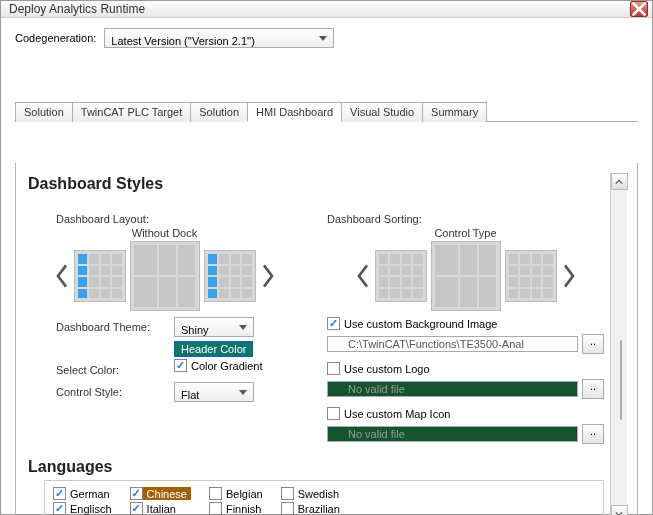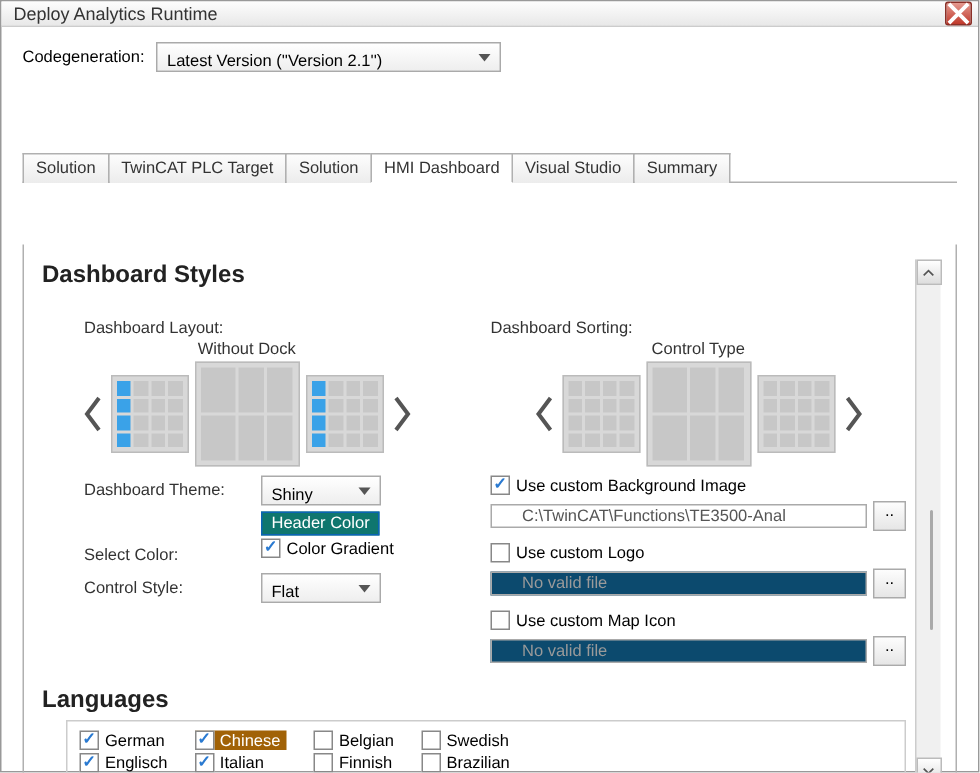--- a/index.html
+++ b/index.html
@@ -35,21 +35,21 @@
   .thumb .blocks { position:absolute; inset:3px; display:grid; grid-template-columns:repeat(4,1fr); grid-template-rows:repeat(4,1fr); gap:2px; }
   .thumb .blocks div { background:#c7c7c7; }
   .thumb .blocks .hl { background:#3aa2e8; }
   .thumb.big .blocks { grid-template-columns:1.4fr 1fr 1fr; grid-template-rows:1fr 1fr; }
   .form-row { display:flex; align-items:center; gap:8px; margin:6px 0 6px 30px; }
   .form-row .lbl { width:110px; color:#333; }
   .checkbox { width:13px; height:13px; border:1px solid #888; background:#fff; display:inline-flex; align-items:center; justify-content:center; margin-right:4px; flex-shrink:0; }
   .checkbox.checked::after { content:"✓"; font-size:11px; line-height:1; color:#2a7ad1; font-weight:bold; }
   .chk-row { display:flex; align-items:center; margin:4px 0; }
   .input-text { border:1px solid #aaa; height:16px; padding:0 20px; background:#fff; color:#555; flex:1; }
-  .input-text.disabled { background:#0c4a6e; color:#9a9a9a; }
+  .input-text.disabled { background:#14532d; color:#9a9a9a; }
   .browse-btn { width:22px; height:20px; border:1px solid #aaa; background:linear-gradient(to bottom,#fdfdfd,#e6e6e6); text-align:center; cursor:pointer; margin-left:4px; }
   .header-color-btn { background:#0f766e; color:#fff; border:1px solid #0a64b5; padding:1px 6px; }
   .lang-box { border:1px solid #ccc; padding:6px 8px; margin:4px 0 0 18px; display:flex; gap:18px; }
   .lang-col { display:flex; flex-direction:column; gap:2px; }
   .lang-item { display:flex; align-items:center; }
   .lang-item.sel { background:#a16207; color:#fff; padding-right:4px; }
   .footer { height:42px; border-top:1px solid #ccc; display:flex; justify-content:flex-end; align-items:center; gap:10px; padding:0 14px; }
   .btn { min-width:82px; height:23px; border:1px solid #9a9a9a; background:linear-gradient(to bottom,#fdfdfd,#e4e4e4); border-radius:2px; text-align:center; line-height:21px; cursor:pointer; }
   .right-section .chk-row { margin-left:0; }
   .path-row { display:flex; align-items:center; margin:3px 0 8px 0;}

